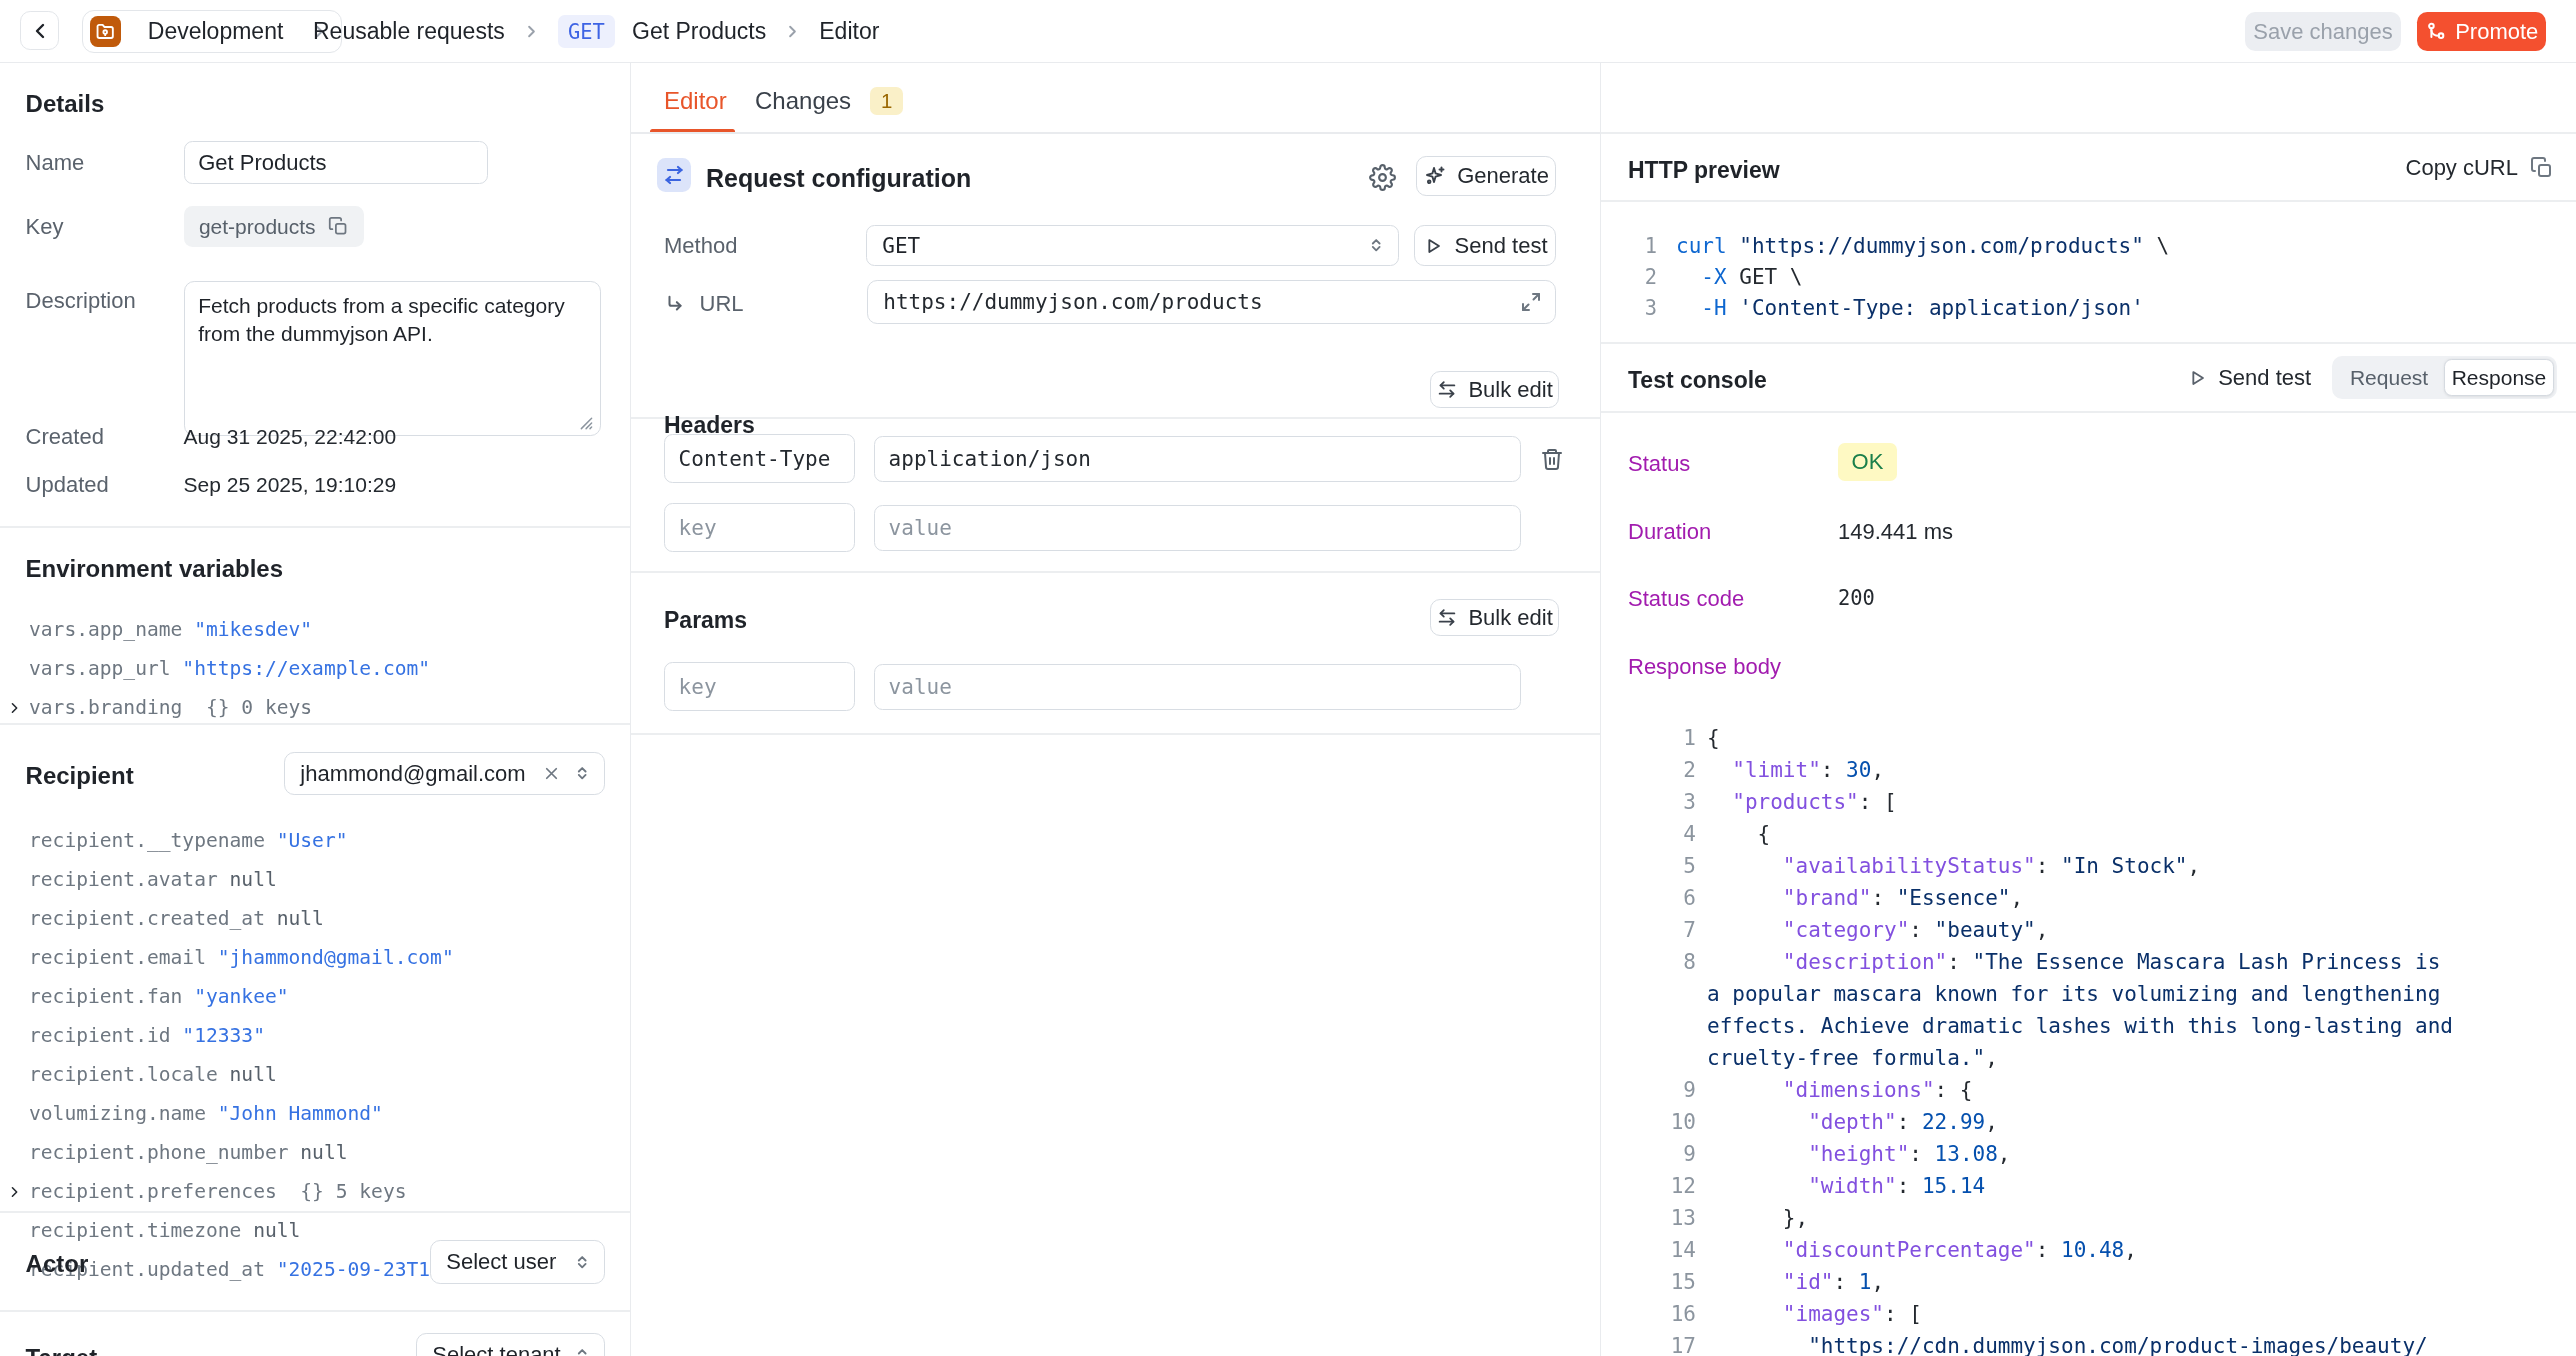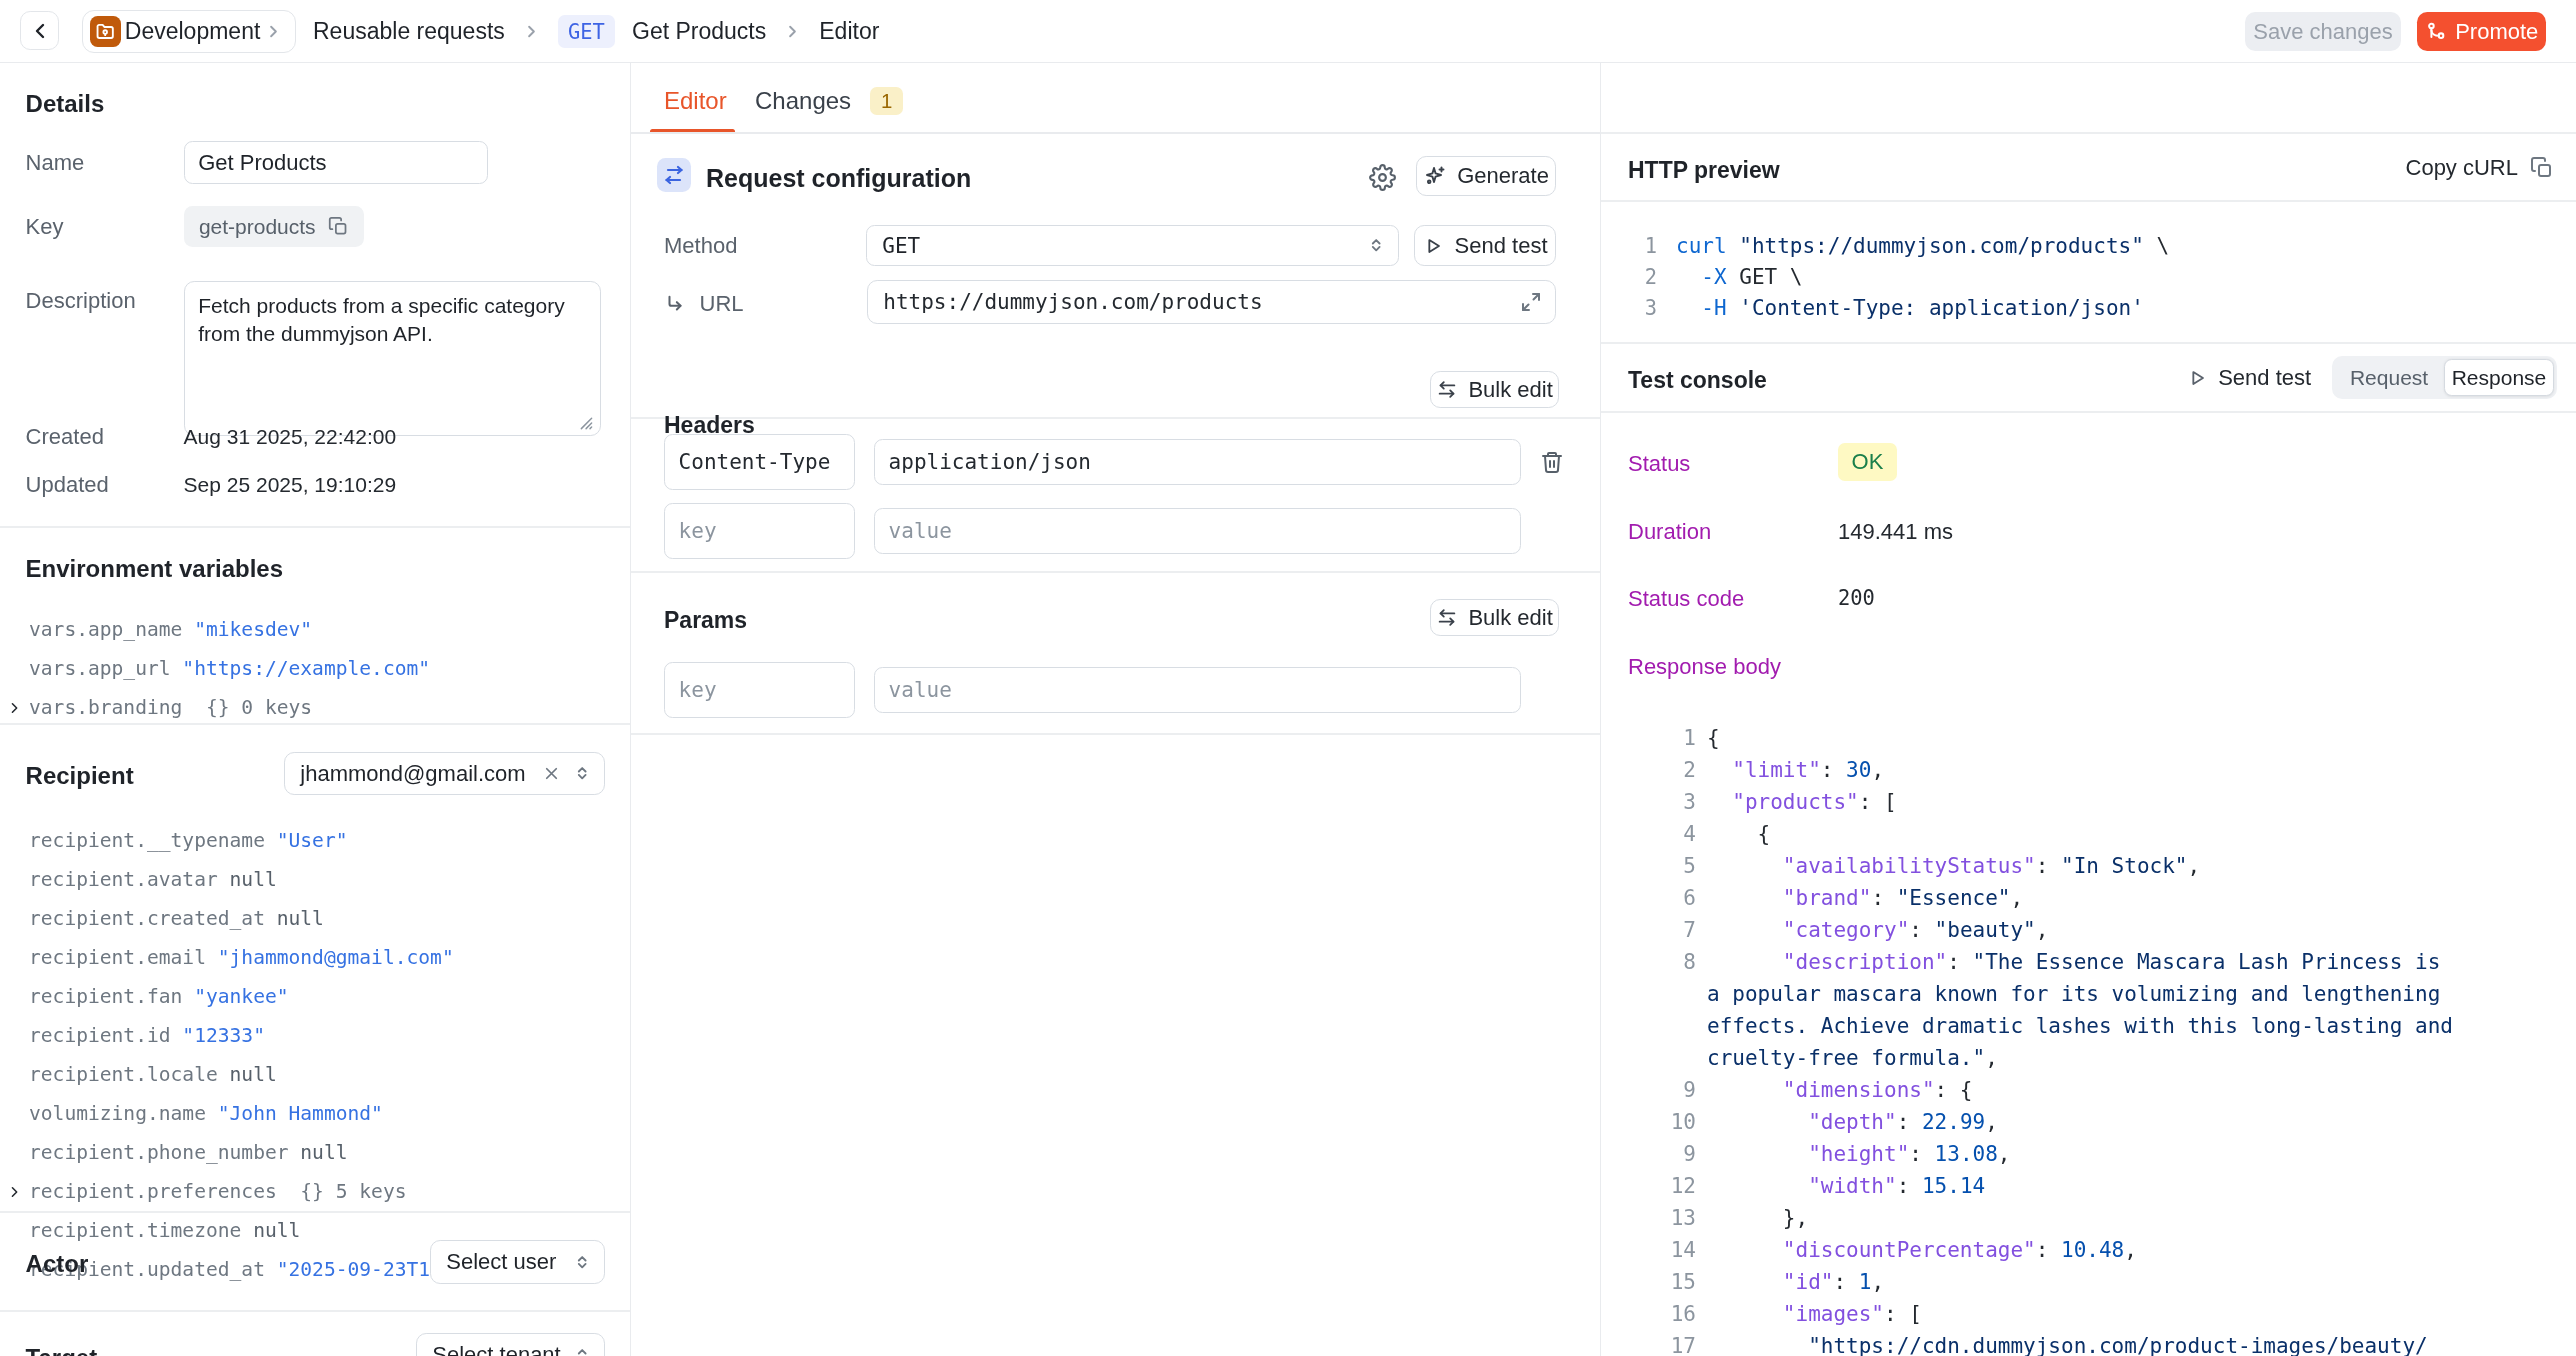--- a/index.html
+++ b/index.html
@@ -7,21 +7,21 @@
     font-family:"Liberation Sans", sans-serif; color:#1F2329; }
   .mono { font-family:"DejaVu Sans Mono", monospace; }
   svg { display:block; }
 
   
   .topbar { position:absolute; left:0; top:0; width:2576px; height:63px; background:#fff;
     border-bottom:1.7px solid #E9EBEE; }
   .back-btn { position:absolute; left:20.4px; top:11px; width:39px; height:39px; border:1.7px solid #E3E6EA;
     border-radius:10.2px; display:flex; align-items:center; justify-content:center; background:#fff; color:#1F2329;}
   .proj-chip { position:absolute; left:82px; top:10.2px; height:43px; border:1.7px solid #E3E6EA; border-radius:12px;
-    display:flex; align-items:center; gap:4px; padding:0 12px 0 6.8px; background:#fff; }
+    display:flex; align-items:center; gap:27px; padding:0 12px 0 6.8px; background:#fff; }
   .proj-icon { width:31px; height:31px; border-radius:7.7px; background:#C05A0B; display:flex; align-items:center; justify-content:center; }
   .proj-label { font-size:23px; font-weight:500; color:#1F2329; }
   .crumb-sep { color:#9AA1AB; }
   .breadcrumb { position:absolute; left:313px; top:0; height:63px; display:flex; align-items:center; gap:17px; font-size:23px; }
   .crumb { color:#1F2329; }
   .method-badge { background:#EDF0FD; color:#3D63E4; font-size:20.4px; font-weight:500; padding:4.3px 10.2px; border-radius:6.8px; }
   .save-btn { position:absolute; left:2245px; top:12px; width:156px; height:39px; background:#ECEEF2; color:#9AA1AB;
     font-size:22px; font-weight:500; border:none; border-radius:10.2px; }
   .promote-btn { position:absolute; left:2417px; top:12px; width:129px; height:39px; background:#F4502F; color:#fff;
     font-size:22px; font-weight:500; border:none; border-radius:10.2px; display:flex; align-items:center; justify-content:center; gap:8.5px; }
@@ -74,21 +74,21 @@
   .m-label { position:absolute; left:33px; font-size:22px; color:#5A626C; }
   .m-select { position:absolute; left:235px; top:162px; width:533px; height:41px; border:1.7px solid #D8DDE3; border-radius:8.5px;
     display:flex; align-items:center; justify-content:space-between; padding:0 12px 0 15.3px; font-size:21px; }
   .send-btn { position:absolute; left:783px; top:162px; width:142px; height:41px; }
   .url-input { position:absolute; left:236px; top:217px; width:689px; height:44px; border:1.7px solid #D8DDE3; border-radius:10.2px;
     display:flex; align-items:center; justify-content:space-between; padding:0 12px 0 15.3px;gap:30px; }
   .url-text { font-family:"DejaVu Sans Mono",monospace; font-size:21px; color:#24292F; }
   .sec-h { position:absolute; left:33px; font-size:23px; font-weight:600; }
   .bulk-btn { width:129px; height:37px; position:absolute; left:799px; }
   .hp-row { position:absolute; left:33px; display:flex; gap:19px; align-items:center; }
-  .hp-key { width:191px; height:56px; }
+  .hp-key { width:191px; height:49px; }
   .hp-val { width:647px; height:46px; }
   .hp-input { border:1.7px solid #D8DDE3; border-radius:8.5px; font-size:21px; font-family:"DejaVu Sans Mono",monospace;
     color:#24292F; padding:0 13.6px; background:#fff; outline:none; }
   .hp-input::placeholder { color:#8C959F; }
   .trash-btn { background:none; border:none; color:#57606A; }
 
   
   .rp-title { position:absolute; left:27px; font-size:23px; font-weight:600; }
   .copy-curl { position:absolute; right:22px; top:92px; display:flex; align-items:center; gap:12px; font-size:22px; color:#24292F; background:none; border:none; }
   .code-line { display:flex; height:31px; align-items:center; }

